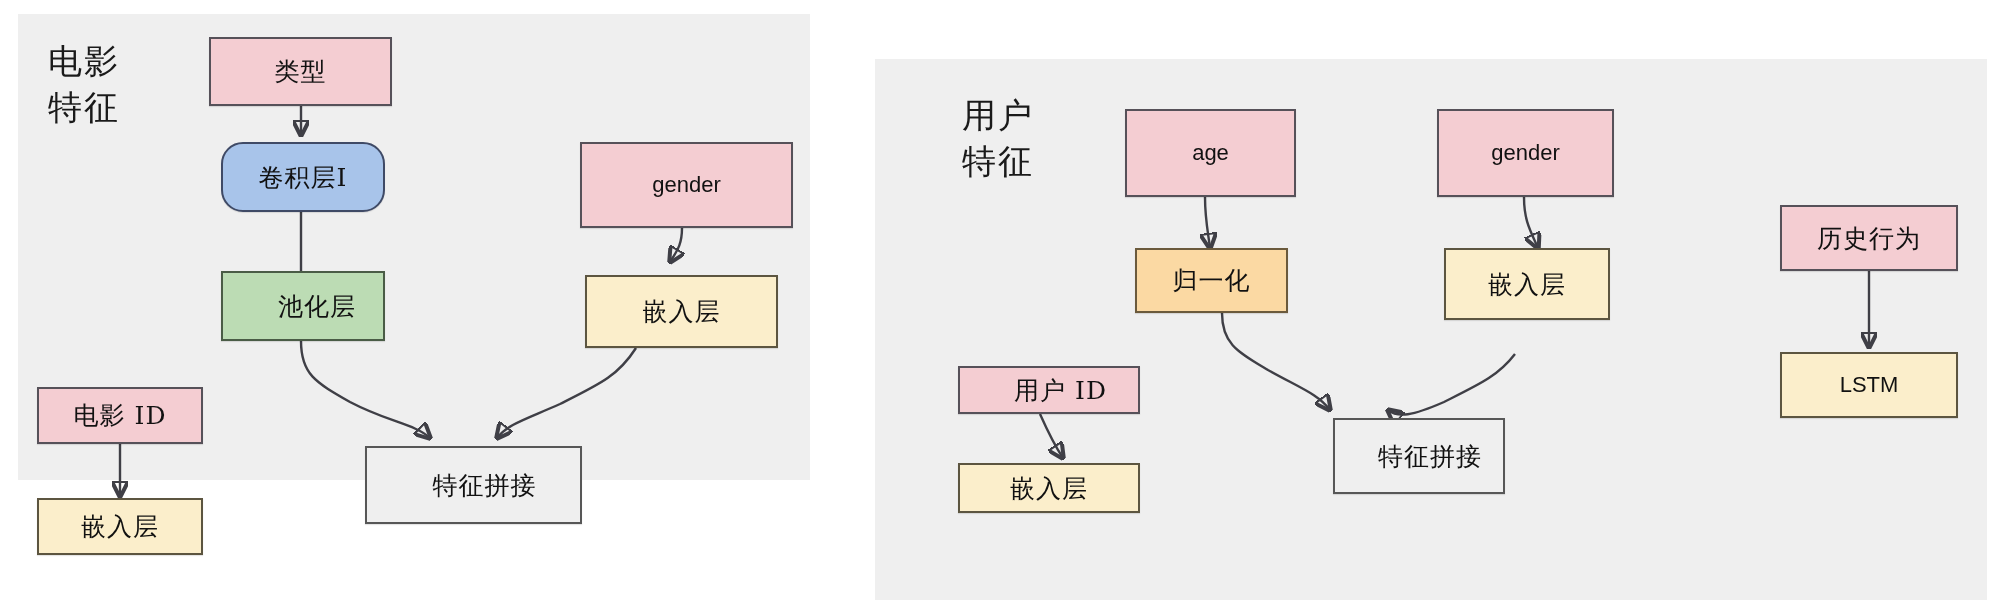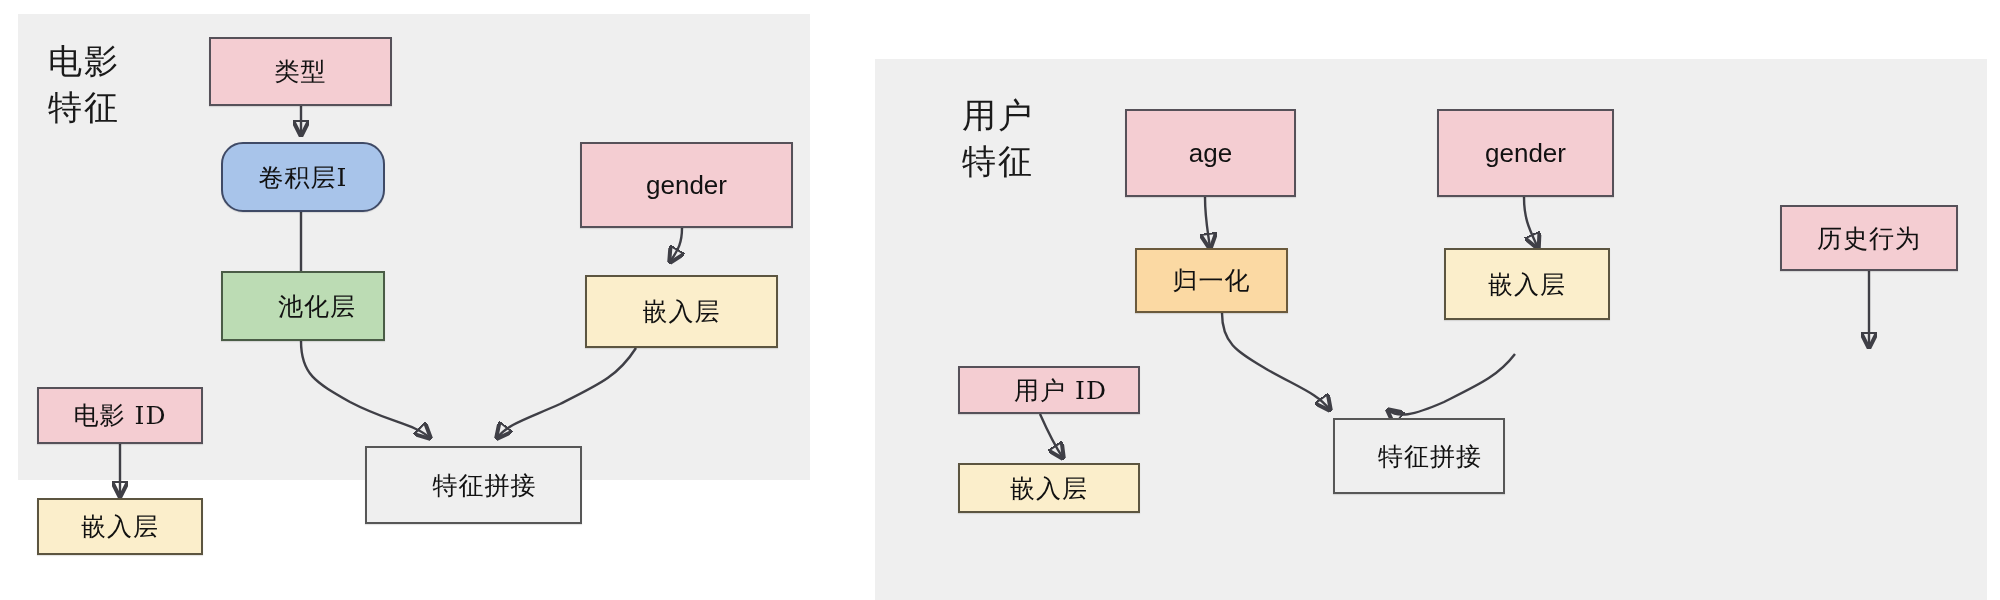--- a/index.html
+++ b/index.html
@@ -47,21 +47,21 @@
     text-align: right;
     color: #111111;
     font-size: 25px;
     font-family: "DejaVu Serif", "Liberation Serif", serif;
     letter-spacing: 1px;
     box-shadow: 0 1px 1px rgba(0,0,0,0.10);
   }
   .node.latin {
     font-family: "Liberation Sans", "DejaVu Sans", sans-serif;
     letter-spacing: 0px;
-    font-size: 26px;
+    font-size: 22px;
   }
   .n-pink   { background: #f4cdd2; border-color: #565159; }
   .n-blue   { background: #a8c4ea; border-color: #3f4a66; }
   .n-green  { background: #bcdcb4; border-color: #4a5c46; padding-left: 28px; }
   .n-yellow { background: #fbeecb; border-color: #5c5540; }
   .n-orange { background: #fbd9a3; border-color: #6b5a3c; }
   .n-gray   { background: #efefef; border-color: #575757; padding-left: 22px; }
 
   svg.edges {
     position: absolute;
@@ -156,14 +156,15 @@
   <div class="node n-yellow" style="left:1444px; top:234px; width:166px; height:72px;">嵌入层</div>
 
   <div class="node n-pink" style="left:958px; top:352px; width:182px; height:48px;padding-left:23px;">用户 ID</div>
 
   <div class="node n-yellow" style="left:958px; top:449px; width:182px; height:50px;">嵌入层</div>
 
   <div class="node n-gray" style="left:1333px; top:404px; width:172px; height:76px;">特征拼接</div>
 
   <div class="node n-pink" style="left:1780px; top:191px; width:178px; height:66px;">历史行为</div>
 
+  <div class="node n-yellow latin" style="left:1780px; top:338px; width:178px; height:66px;">LSTM</div>
 
 </div>
 
 </body></html>

